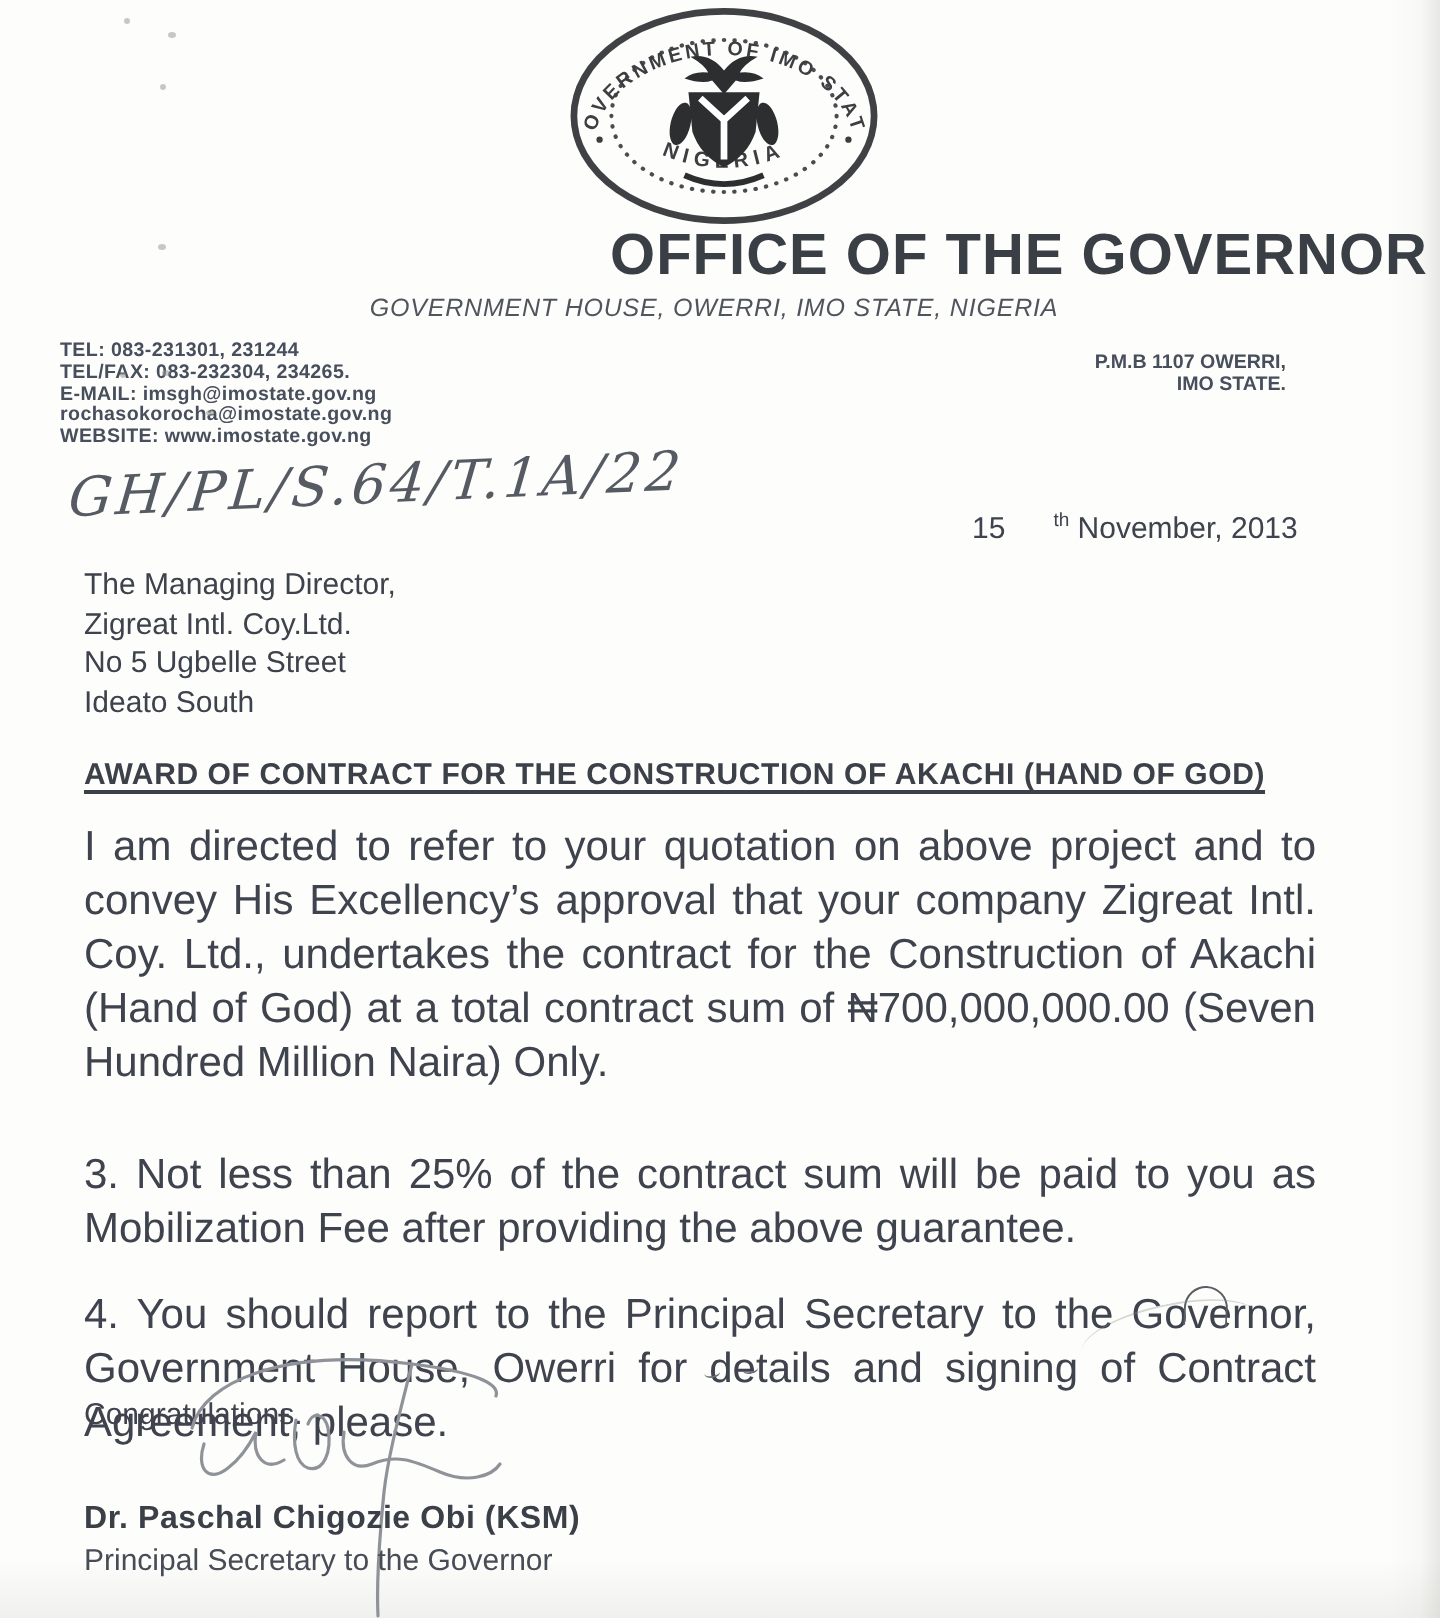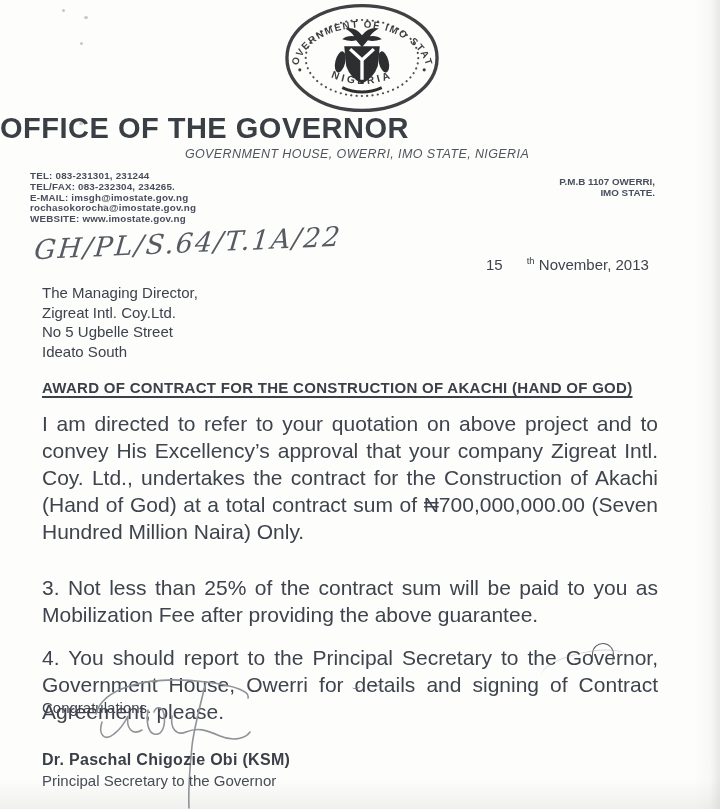--- a/index.html
+++ b/index.html
@@ -17,39 +17,39 @@
       linear-gradient(to top, rgba(180,180,175,0.18) 0px, rgba(0,0,0,0) 30px),
       #fdfdfb;
     overflow: hidden;
   }
   .abs { position: absolute; }
 
   
   .seal { left: 283px; top: 2px; width: 158px; height: 112px; }
   .office-title {
     left: 0; top: 112px; width: 714px;
-    text-align: left;
+    text-align: right;
     font-size: 29px; font-weight: bold; letter-spacing: 0.5px;
     color: #3a3e45;
   }
   .office-sub {
     left: 0; top: 147px; width: 714px;
     text-align: center;
     font-size: 12.5px; letter-spacing: 0.4px;
     color: #50545d;
     font-style: italic;
   }
   .contacts {
     left: 30px; top: 171px;
     font-size: 9.8px; font-weight: bold; line-height: 10.8px;
     letter-spacing: 0.2px;
     color: #474e5c;
   }
   .pmb {
-    left: 450px; top: 176px; width: 205px;
+    left: 438px; top: 176px; width: 205px;
     text-align: right;
     font-size: 9.8px; font-weight: bold; line-height: 11px;
     color: #474e5c;
   }
 
   
   .ref {
     left: 36px; top: 234px;
     font-family: "DejaVu Serif", serif;
     font-style: italic;

